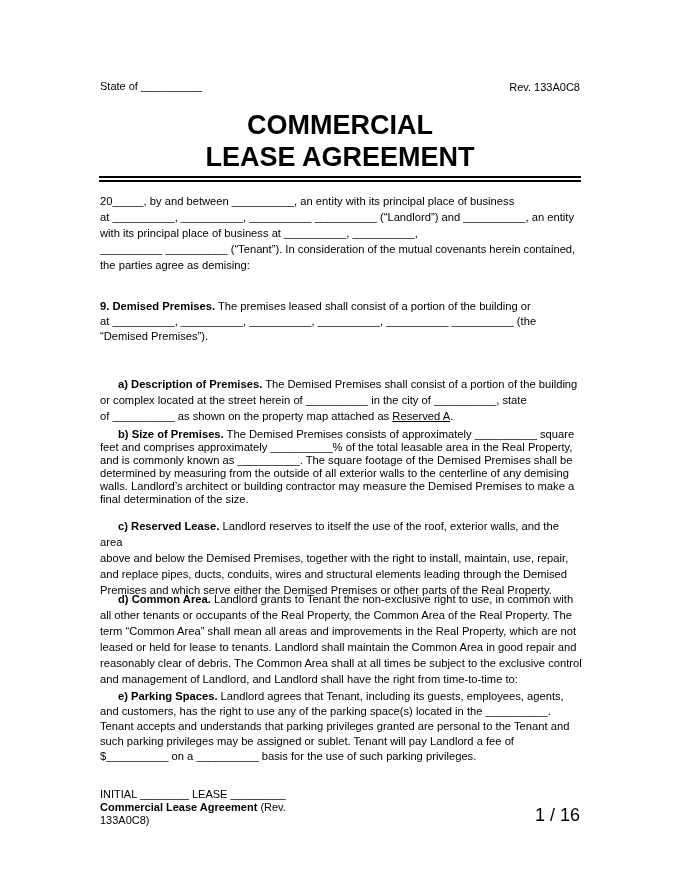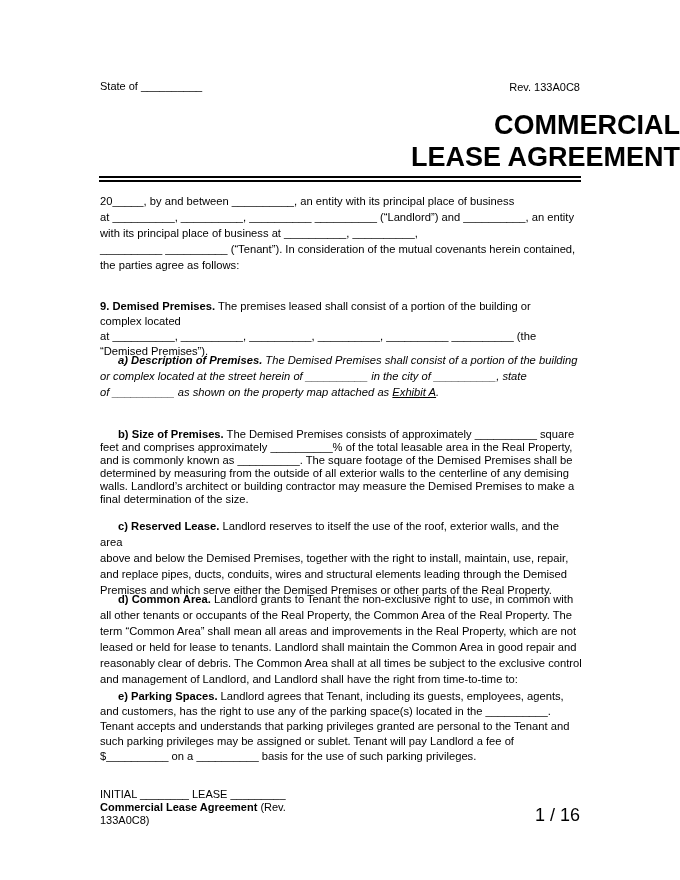--- a/index.html
+++ b/index.html
@@ -3,21 +3,21 @@
 <meta charset="utf-8">
 <style>
   html, body { margin: 0; padding: 0; background: #ffffff; }
   body { width: 680px; height: 880px; position: relative; overflow: hidden;
          font-family: "Liberation Sans", sans-serif; color: #000; }
   .page { position: absolute; left: 0; top: 0; width: 680px; height: 880px; background: #fff; }
   .abs { position: absolute; }
   .small { font-size: 11px; }
   .hdr-left { left: 100px; top: 80px; }
   .hdr-right { right: 100px; top: 81px; }
-  .title { left: 0; width: 680px; text-align: right; font-weight: bold; font-size: 27px; line-height: 32px; }
+  .title { left: 0; width: 680px; text-align: center; font-weight: bold; font-size: 27px; line-height: 32px; }
   .t1 { top: 109px; }
   .t2 { top: 141px; }
   .rule { left: 99px; width: 482px; height: 2px; background: #000; }
   .r1 { top: 176px; }
   .r2 { top: 180px; }
   .body { left: 100px; width: 482px; font-size: 11.2px; line-height: 16px; }
   .tight { line-height: 13px; }
   p { margin: 0; }
   .indent { text-indent: 18px; }
   b { font-weight: bold; }
@@ -37,34 +37,33 @@
   <div class="abs title t2">LEASE AGREEMENT</div>
 
   <div class="abs rule r1"></div>
   <div class="abs rule r2"></div>
 
   <div class="abs body" style="top:193px;">
     <p>20_____, by and between __________, an entity with its principal place of business</p>
     <p>at __________, __________, __________ __________ (“Landlord”) and __________, an entity</p>
     <p>with its principal place of business at __________, __________,</p>
     <p>__________ __________ (“Tenant”).  In consideration of the mutual covenants herein contained,</p>
-    <p>the parties agree as follows:</p>
+    <p>the parties agree as demising:</p>
   </div>
 
   <div class="abs body" style="top:299px; line-height:15px;">
     <p><b>9. Demised Premises.</b><span>  The premises leased shall consist of a portion of the building or</span></p>
-    <p>complex located</p>
     <p>at __________, __________, __________, __________, __________ __________ (the</p>
     <p>“Demised Premises”).</p>
   </div>
 
-  <div class="abs body" style="top:352px;font-style:italic;">
+  <div class="abs body" style="top:376px;">
     <p class="indent"><b>a) Description of Premises.</b><span>  The Demised Premises shall consist of a portion of the building</span></p>
     <p>or complex located at the street herein of __________ in the city of __________, state</p>
-    <p><span>of __________  as shown on the property map attached as </span><u>Exhibit A</u><span>.</span></p>
+    <p><span>of __________  as shown on the property map attached as </span><u>Reserved A</u><span>.</span></p>
   </div>
 
   <div class="abs body tight" style="top:428px;">
     <p class="indent"><b>b) Size of Premises.</b><span>  The Demised Premises consists of approximately __________ square</span></p>
     <p>feet and comprises approximately __________% of the total leasable area in the Real Property,</p>
     <p>and is commonly known as __________. The square footage of the Demised Premises shall be</p>
     <p>determined by measuring from the outside of all exterior walls to the centerline of any demising</p>
     <p>walls.  Landlord’s architect or building contractor may measure the Demised Premises to make a</p>
     <p>final determination of the size.</p>
   </div>

